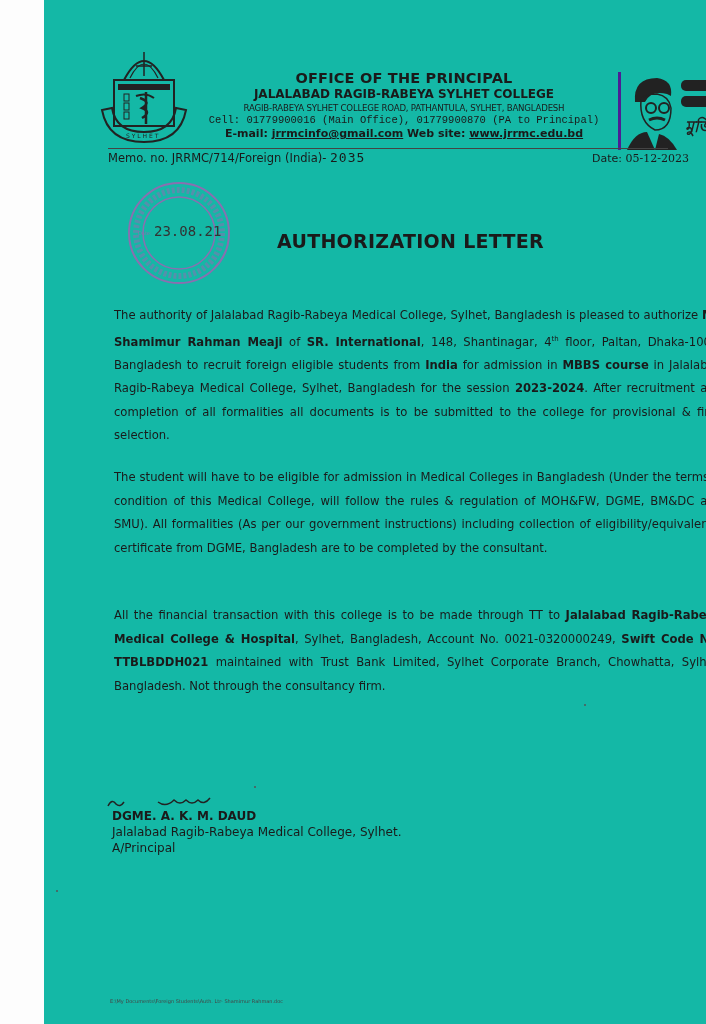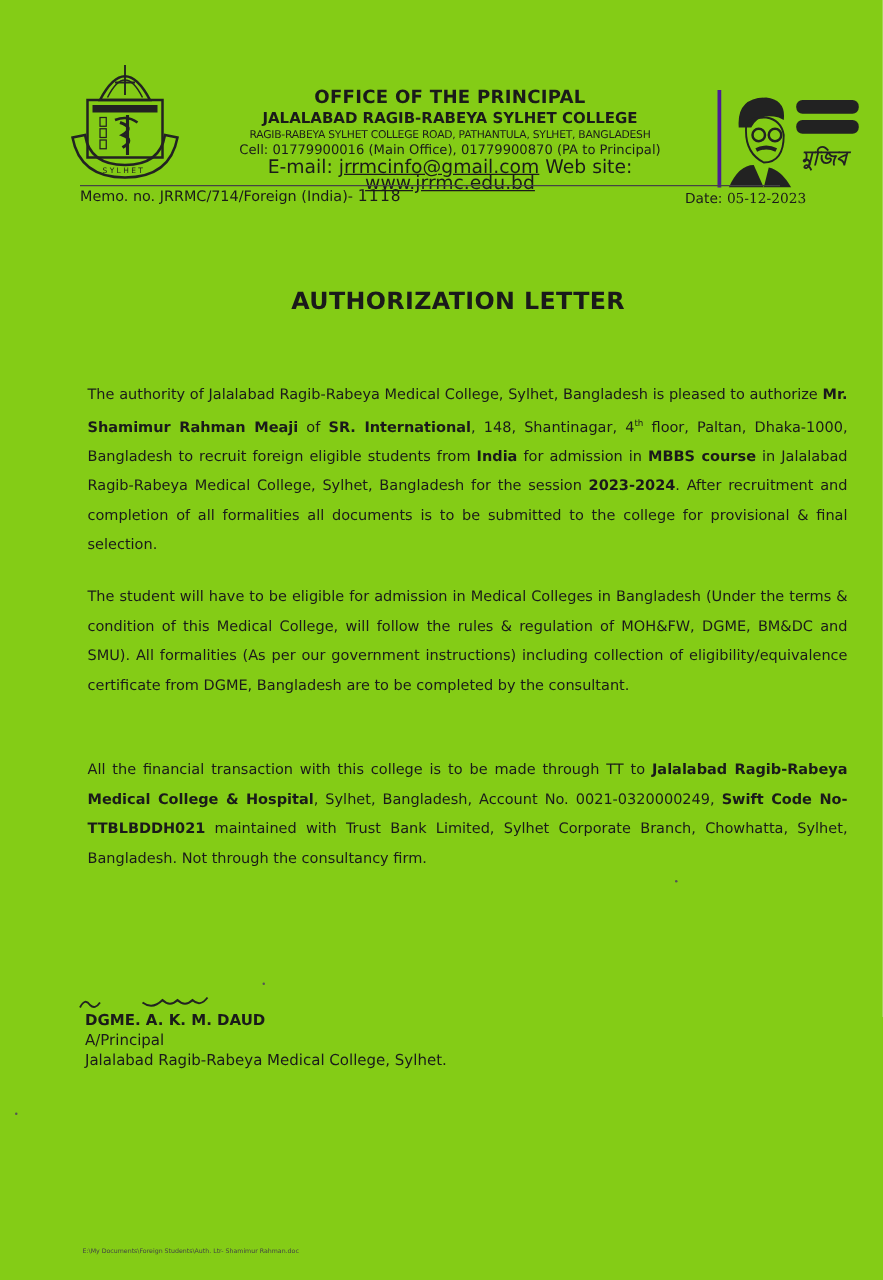--- a/index.html
+++ b/index.html
@@ -1,27 +1,27 @@
 <!DOCTYPE html>
 <html><head>
 <meta charset="utf-8">
 <style>
   html, body { margin:0; padding:0; }
   body {
     width:706px; height:1024px; background:#fdfdfd; position:relative; overflow:hidden;
     font-family:"DejaVu Sans", sans-serif; color:#1a1a1a;
   }
-  .page { position:absolute; inset:0; background:#84cc16; }
+  .page { position:absolute; inset:0; background:#14b8a6;margin-left:44px; }
   .logo { position:absolute; left:56px; top:42px; width:88px; height:106px; }
   .head { position:absolute; left:150px; top:70px; width:420px; text-align:center; }
   .h-office { font-family:"DejaVu Sans", sans-serif; font-weight:bold; font-size:14.5px; letter-spacing:0.2px; line-height:17px; }
   .h-college { font-weight:bold; font-size:12px; line-height:15px; }
   .h-addr { font-size:8.6px; line-height:12px; letter-spacing:-0.2px; }
-  .h-cell { font-size:10.5px; line-height:13px; }
-  .h-email { font-size:15px; line-height:13px; }
+  .h-cell { font-size:10.5px; line-height:13px;font-family:Liberation Mono, monospace; }
+  .h-email { font-size:11px; line-height:13px;font-weight:bold; }
   .h-email .u { text-decoration:underline; }
   .portrait { position:absolute; left:574px; top:72px; width:128px; height:78px; border-left:3px solid #4c1d95;font-style:italic; }
   .rule { position:absolute; left:64px; top:148px; width:560px; height:1px; background:#444; }
   .memo { position:absolute; left:64px; top:150px; font-size:11.5px; }
   .memo .num { font-family:"DejaVu Sans Mono", monospace; font-size:13px; letter-spacing:1px; }
   .date { position:absolute; left:548px; top:152px; font-size:11px; }
   .date .dv { font-family:"DejaVu Serif", serif; font-size:11px; }
   .stamp { position:absolute; left:80px; top:180px; width:110px; height:106px; }
   .title { position:absolute; left:233px; top:230px; font-weight:bold; font-size:19px; text-underline-offset:3px; letter-spacing:0.3px; }
   .para { position:absolute; left:70px; width:608px; font-size:11.6px; line-height:23.5px; text-align:justify; text-align-last:left; }
@@ -84,47 +84,56 @@
       <rect x="60" y="8" width="50" height="11" rx="5" fill="#222"></rect>
       <rect x="60" y="24" width="50" height="11" rx="5" fill="#222"></rect>
       <text x="64" y="60" font-size="16" font-weight="bold" font-family="DejaVu Sans, sans-serif" fill="#222">মুজিব</text>
     </svg>
   </div>
 
   <div class="rule"></div>
 
   <div class="memo">
     <span>Memo. no. JRRMC/714/Foreign (India)-</span>
-    <span class="num">1118</span>
+    <span class="num">2035</span>
   </div>
   <div class="date">
     <span>Date:</span>
     <span class="dv">05-12-2023</span>
   </div>
 
+  <div class="stamp">
+    <svg width="110" height="106" viewBox="0 0 110 106">
+      <circle cx="55" cy="53" r="50" fill="none" stroke="#8a6fb0" stroke-width="2"></circle>
+      <circle cx="55" cy="53" r="36" fill="none" stroke="#8a6fb0" stroke-width="1.5"></circle>
+      <circle cx="55" cy="53" r="43" fill="none" stroke="#8a6fb0" stroke-width="6" stroke-dasharray="3 2" opacity="0.55"></circle>
+      <text x="14" y="55" font-size="5" font-family="DejaVu Sans, sans-serif" fill="#8a6fb0">Date:</text>
+      <text x="30" y="56" font-size="14" font-family="DejaVu Sans Mono, monospace" fill="#333">23.08.21</text>
+    </svg>
+  </div>
 
   <div class="title">AUTHORIZATION LETTER</div>
 
   <div class="para p1"><span>The authority of Jalalabad Ragib-Rabeya Medical College, Sylhet, Bangladesh is pleased to authorize </span><b>Mr. Shamimur Rahman Meaji</b><span> of </span><b>SR. International</b><span>, 148, Shantinagar, 4</span><sup style="font-size:7px">th</sup><span> floor, Paltan, Dhaka-1000, Bangladesh to recruit foreign eligible students from </span><b>India</b><span> for admission in </span><b>MBBS course</b><span> in Jalalabad Ragib-Rabeya Medical College, Sylhet, Bangladesh for the session </span><b>2023-2024</b><span>. After recruitment and completion of all formalities all documents is to be submitted to the college for provisional &amp; final selection.</span></div>
 
   <div class="para p2">The student will have to be eligible for admission in Medical Colleges in Bangladesh (Under the terms &amp; condition of this Medical College, will follow the rules &amp; regulation of MOH&amp;FW, DGME, BM&amp;DC and SMU). All formalities (As per our government instructions) including collection of eligibility/equivalence certificate from DGME, Bangladesh are to be completed by the consultant.</div>
 
   <div class="para p3"><span>All the financial transaction with this college is to be made through TT to </span><b>Jalalabad Ragib-Rabeya Medical College &amp; Hospital</b><span>, Sylhet, Bangladesh, Account No. 0021-0320000249, </span><b>Swift Code No- TTBLBDDH021</b><span> maintained with Trust Bank Limited, Sylhet Corporate Branch, Chowhatta, Sylhet, Bangladesh. Not through the consultancy firm.</span></div>
 
   <svg class="sig" viewBox="0 0 110 20">
     <path d="M2 14 Q6 6 10 12 Q14 16 18 10" fill="none" stroke="#222" stroke-width="1.5"></path>
   </svg>
   <svg class="sig2" viewBox="0 0 100 20">
     <path d="M2 12 Q10 18 18 10 Q24 16 30 10 Q36 16 42 10 Q48 16 54 8" fill="none" stroke="#222" stroke-width="1.5"></path>
   </svg>
 
   <div class="signer">
     <div class="nm">DGME. A. K. M. DAUD</div>
+    <div>Jalalabad Ragib-Rabeya Medical College, Sylhet.</div>
     <div>A/Principal</div>
-    <div>Jalalabad Ragib-Rabeya Medical College, Sylhet.</div>
   </div>
 
   <div class="dot" style="left:210px;top:786px;"></div>
   <div class="dot" style="left:540px;top:704px;"></div>
   <div class="dot" style="left:12px;top:890px;"></div>
 
   <div class="footer">E:\My Documents\Foreign Students\Auth. Ltr- Shamimur Rahman.doc</div>
 </div>
 
 </body></html>

